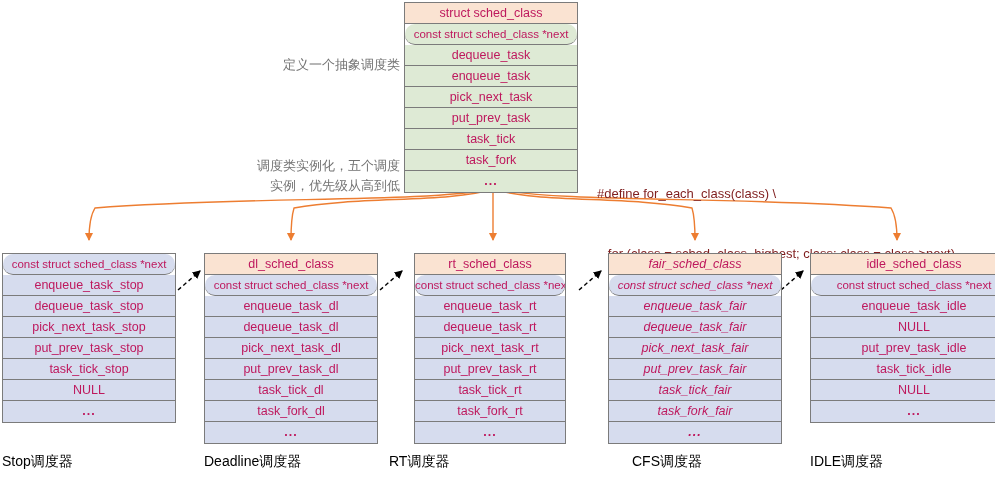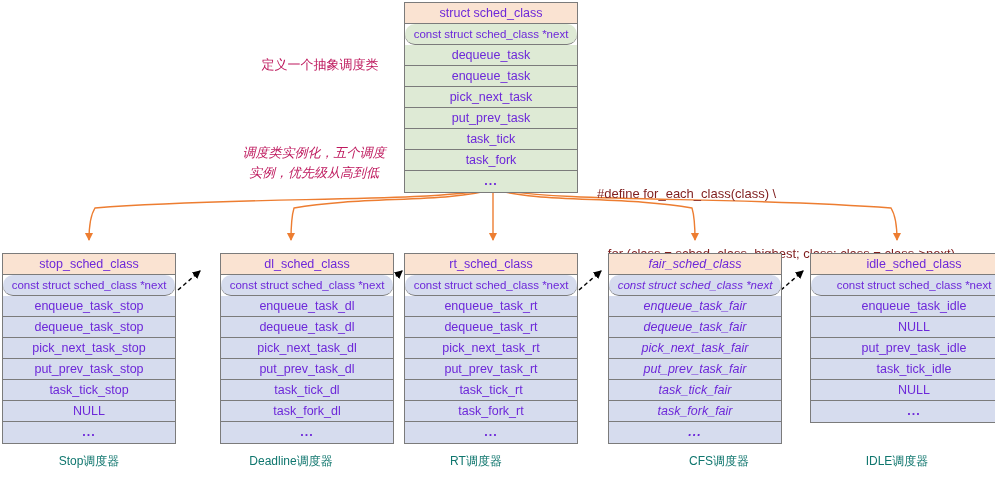--- a/index.html
+++ b/index.html
@@ -12,49 +12,49 @@
   svg.arrows{position:absolute;left:0;top:0;width:995px;height:485px;pointer-events:none;}
 
   .struct-box{
     position:absolute;
     border:1px solid #7b7b7b;
     box-sizing:border-box;
     background:#ffffff;
   }
   .row{
     height:21px;line-height:20px;
-    font-size:12.5px;color:#6d28d9;
+    font-size:12.5px;color:#be185d;
     text-align:center;
     border-bottom:1px solid #7b7b7b;
     box-sizing:border-box;
     white-space:nowrap;overflow:hidden;
   }
   .row:last-child{border-bottom:none;}
   .row.header{background:#fae3d2;}
   .row.green{background:#deead5;}
   .row.blue{background:#d6dcee;}
   .row.small{font-size:11.5px;border-radius:10px;}
   .row.dots{letter-spacing:1px;font-weight:bold;}
 
   .note{
     position:absolute;
-    font-size:13px;color:#be185d;
-    text-align:center;line-height:20px;
+    font-size:13px;color:#737373;
+    text-align:right;line-height:20px;
     white-space:pre-line;
   }
   .macro{
     position:absolute;
     font-size:13px;color:#7f1d1d;
     line-height:20px;
     white-space:pre;
   }
   .caption{
     position:absolute;
-    font-size:12px;color:#0f766e;
-    text-align:center;
+    font-size:14px;color:#000000;
+    text-align:left;
     width:174px;
   }
 </style>
 </head>
 <body>
 
 <div id="canvas">
 
   <svg class="arrows" viewBox="0 0 995 485">
     <defs>
@@ -88,55 +88,54 @@
     <div class="row green">dequeue_task</div>
     <div class="row green">enqueue_task</div>
     <div class="row green">pick_next_task</div>
     <div class="row green">put_prev_task</div>
     <div class="row green">task_tick</div>
     <div class="row green">task_fork</div>
     <div class="row green dots">...</div>
   </div>
 
   <div class="note" style="left:240px;top:55px;width:160px;">定义一个抽象调度类</div>
-  <div class="note" style="left:228px;top:143px;width:172px;font-style:italic;">调度类实例化，五个调度
+  <div class="note" style="left:228px;top:156px;width:172px;">调度类实例化，五个调度
 实例，优先级从高到低</div>
 
   <div class="macro" style="left:597px;top:144px;">
     <div>#define for_each_class(class) \</div>
     <div>   for (class = sched_class_highest; class; class = class-&gt;next)</div>
   </div>
 
   <div class="struct-box" style="left:2px;top:253px;width:174px;">
-    <div class="row header">stop_sched_class</div>
     <div class="row blue small">const struct sched_class *next</div>
     <div class="row blue">enqueue_task_stop</div>
     <div class="row blue">dequeue_task_stop</div>
     <div class="row blue">pick_next_task_stop</div>
     <div class="row blue">put_prev_task_stop</div>
     <div class="row blue">task_tick_stop</div>
     <div class="row blue">NULL</div>
     <div class="row blue dots">...</div>
   </div>
   <div class="caption" style="left:2px;top:453px;">Stop调度器</div>
 
-  <div class="struct-box" style="left:220px;top:253px;width:174px;">
+  <div class="struct-box" style="left:204px;top:253px;width:174px;">
     <div class="row header">dl_sched_class</div>
     <div class="row blue small">const struct sched_class *next</div>
     <div class="row blue">enqueue_task_dl</div>
     <div class="row blue">dequeue_task_dl</div>
     <div class="row blue">pick_next_task_dl</div>
     <div class="row blue">put_prev_task_dl</div>
     <div class="row blue">task_tick_dl</div>
     <div class="row blue">task_fork_dl</div>
     <div class="row blue dots">...</div>
   </div>
   <div class="caption" style="left:204px;top:453px;">Deadline调度器</div>
 
-  <div class="struct-box" style="left:404px;top:253px;width:174px;">
+  <div class="struct-box" style="left:414px;top:253px;width:152px;">
     <div class="row header">rt_sched_class</div>
     <div class="row blue small">const struct sched_class *next</div>
     <div class="row blue">enqueue_task_rt</div>
     <div class="row blue">dequeue_task_rt</div>
     <div class="row blue">pick_next_task_rt</div>
     <div class="row blue">put_prev_task_rt</div>
     <div class="row blue">task_tick_rt</div>
     <div class="row blue">task_fork_rt</div>
     <div class="row blue dots">...</div>
   </div>

